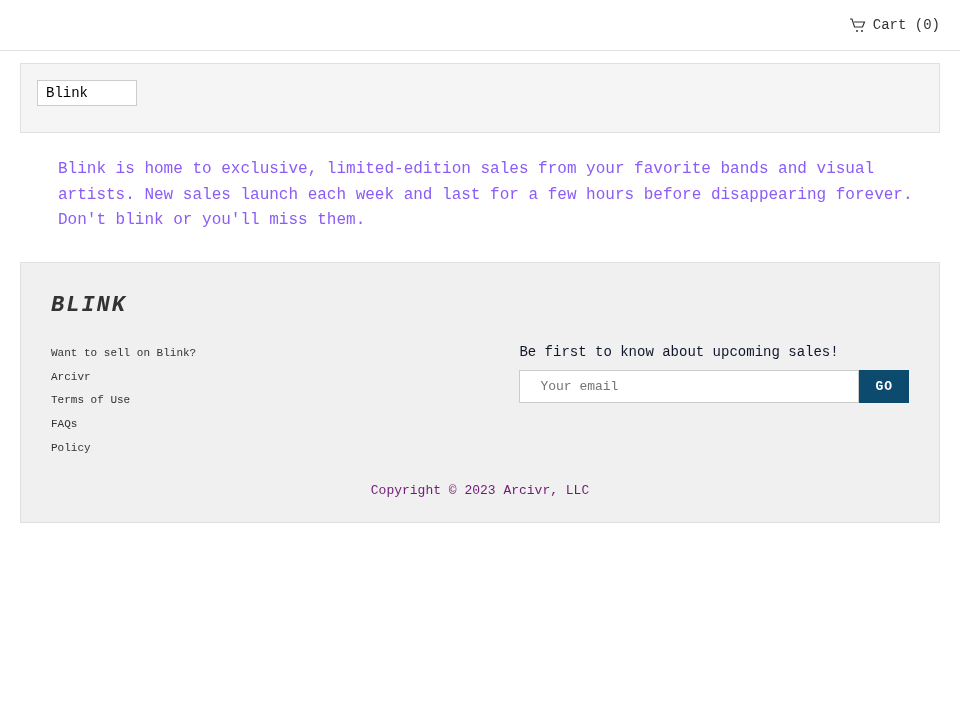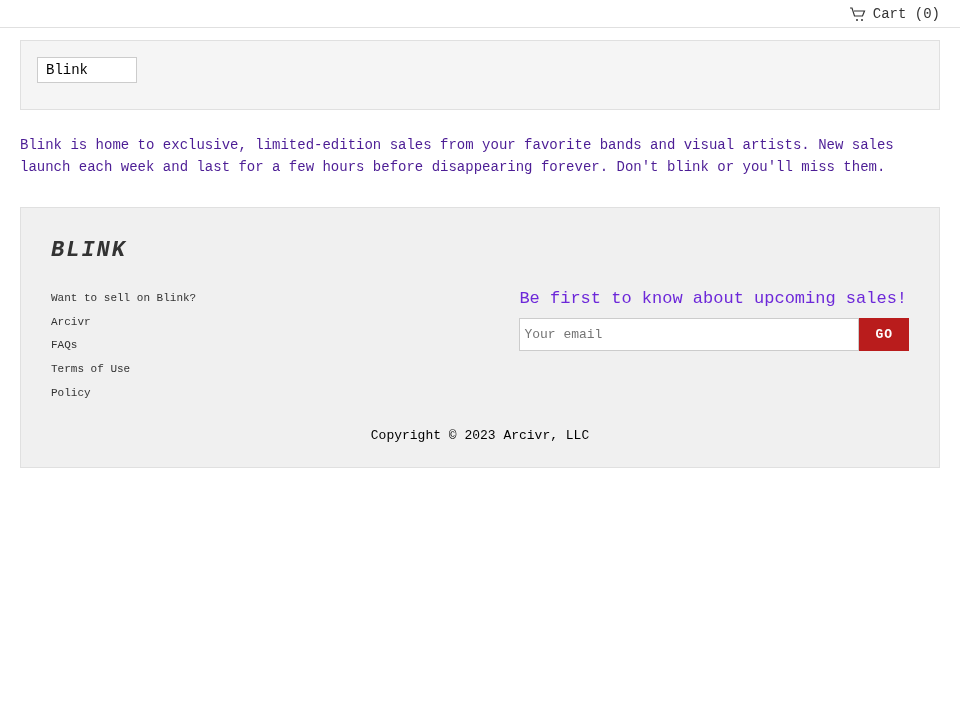--- a/index.html
+++ b/index.html
@@ -18,21 +18,21 @@
     }
 
     
     .header {
       display: flex;
       justify-content: flex-end;
       align-items: center;
       padding: 8px 20px;
       background-color: #ffffff;
       border-bottom: 1px solid #e0e0e0;
-      height: 28px;
+      height: 51px;
     }
 
     .cart-link {
       text-decoration: none;
       color: #333333;
       font-size: 14px;
       display: flex;
       align-items: center;
       gap: 6px;
     }
@@ -58,22 +58,23 @@
       font-family: 'Courier New', Courier, monospace;
       font-size: 14px;
       width: 100px;
       background-color: #ffffff;
     }
 
     
     .description-section {
       padding: 12px 20px 20px 20px;
       line-height: 1.6;
-      font-size: 14px;
-      color: #4c1d95;
+      font-size: 16px;
+      color: #8b5cf6;
+      margin-left: 38px;
     }
 
     
     .footer {
       background-color: #f0f0f0;
       border: 1px solid #e0e0e0;
       margin: 8px 20px;
       padding: 24px 30px;
     }
 
@@ -109,56 +110,56 @@
     }
 
     .footer-right {
       display: flex;
       flex-direction: column;
       gap: 10px;
       max-width: 450px;
     }
 
     .newsletter-label {
-      font-size: 17px;
-      color: #6d28d9;
+      font-size: 14px;
+      color: #0f172a;
     }
 
     .newsletter-form {
       display: flex;
       gap: 0;
     }
 
     .email-input {
       border: 1px solid #cccccc;
-      padding: 8px 4px;
+      padding: 8px 20px;
       font-family: 'Courier New', Courier, monospace;
       font-size: 13px;
       width: 340px;
       background-color: #ffffff;
       outline: none;
     }
 
     .go-button {
-      background-color: #b91c1c;
+      background-color: #0c4a6e;
       color: #ffffff;
       border: none;
       padding: 8px 16px;
       font-family: 'Courier New', Courier, monospace;
       font-size: 13px;
       font-weight: bold;
       cursor: pointer;
       letter-spacing: 1px;
     }
 
     .footer-copyright {
       text-align: center;
       margin-top: 24px;
       font-size: 13px;
-      color: #000000;
+      color: #701a75;
     }
   </style>
 </head>
 <body>
 
 <header class="header">
   <a class="cart-link" href="#">
     <svg class="cart-icon" viewBox="0 0 18 14" fill="none" xmlns="http://www.w3.org/2000/svg">
       <path d="M1 1h2l2.5 8h8l2-5H5" stroke="#333" stroke-width="1.2" fill="none"></path>
       <circle cx="8" cy="13" r="1" fill="#333"></circle>
@@ -189,24 +190,24 @@
   <div class="footer-content">
 
     <div class="footer-left">
       <a class="footer-link" href="#">
         <span>Want to sell on Blink?</span>
       </a>
       <a class="footer-link" href="#">
         <span>Arcivr</span>
       </a>
       <a class="footer-link" href="#">
+        <span>Terms of Use</span>
+      </a>
+      <a class="footer-link" href="#">
         <span>FAQs</span>
-      </a>
-      <a class="footer-link" href="#">
-        <span>Terms of Use</span>
       </a>
       <a class="footer-link" href="#">
         <span>Policy</span>
       </a>
     </div>
 
     <div class="footer-right">
       <p class="newsletter-label">Be first to know about upcoming sales!</p>
       <div class="newsletter-form">
         <input class="email-input" type="email" placeholder="Your email" style="">

